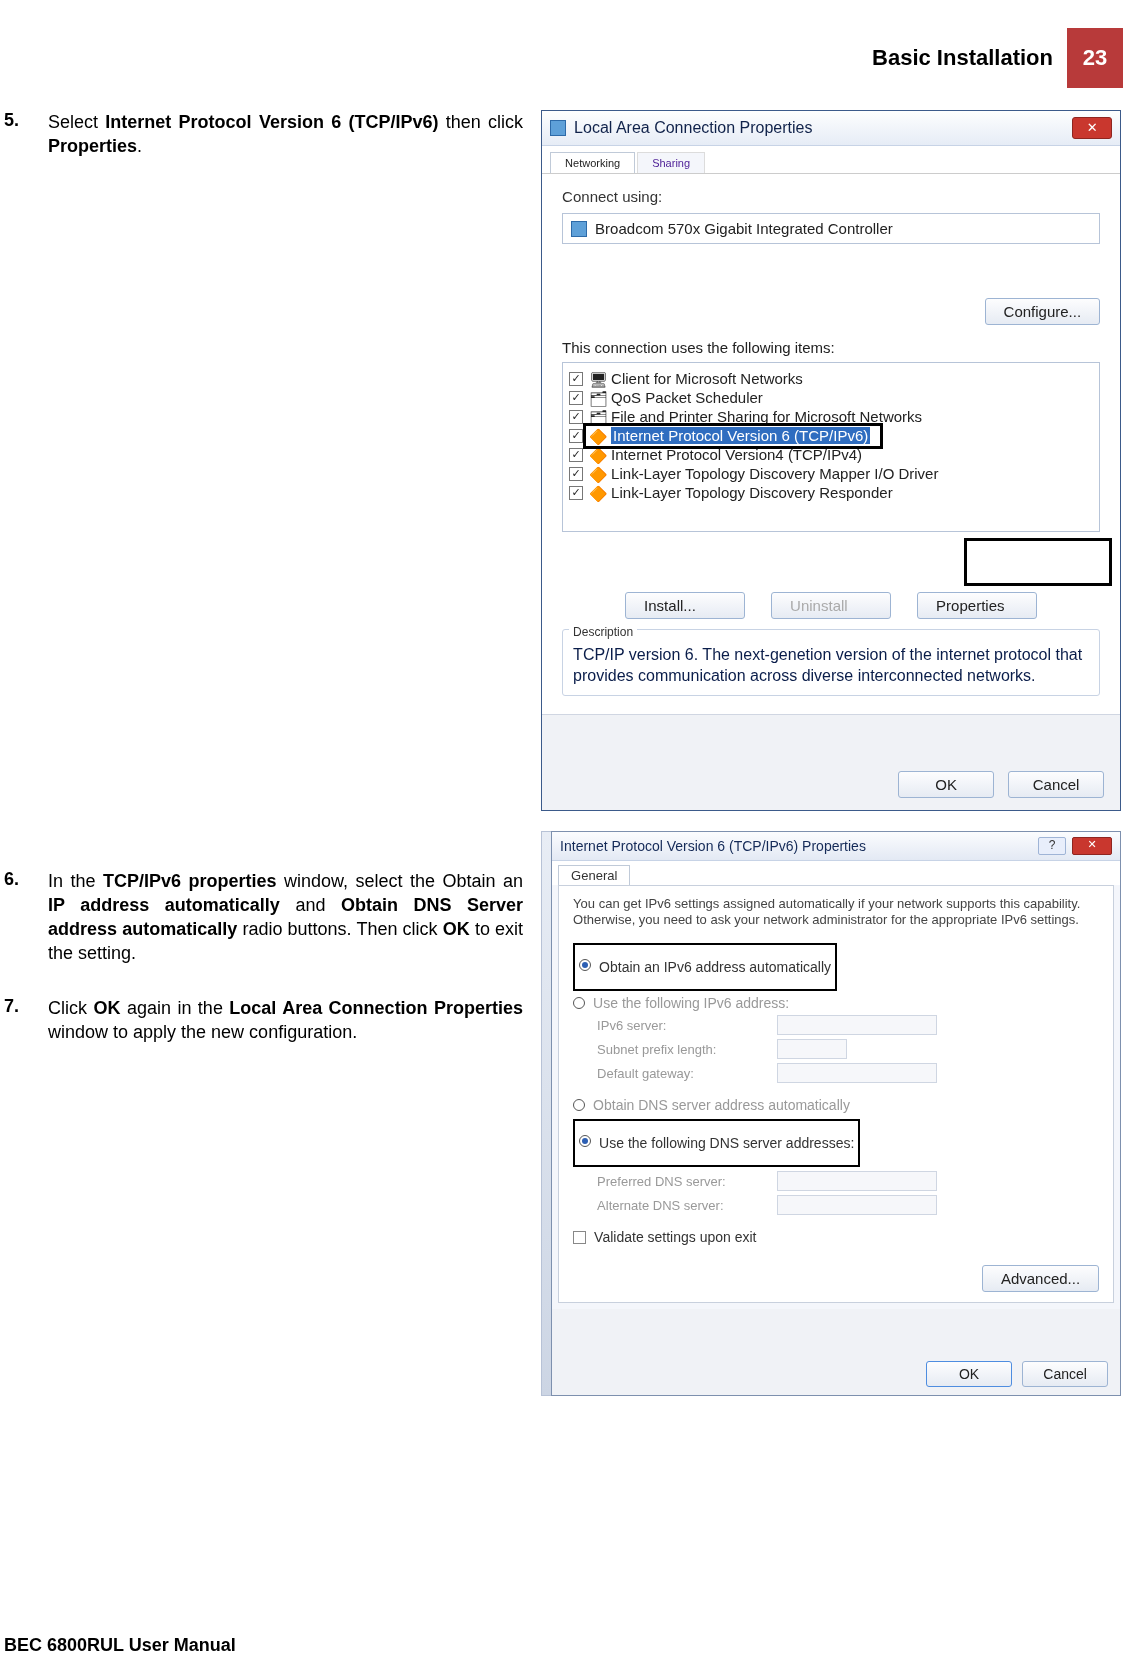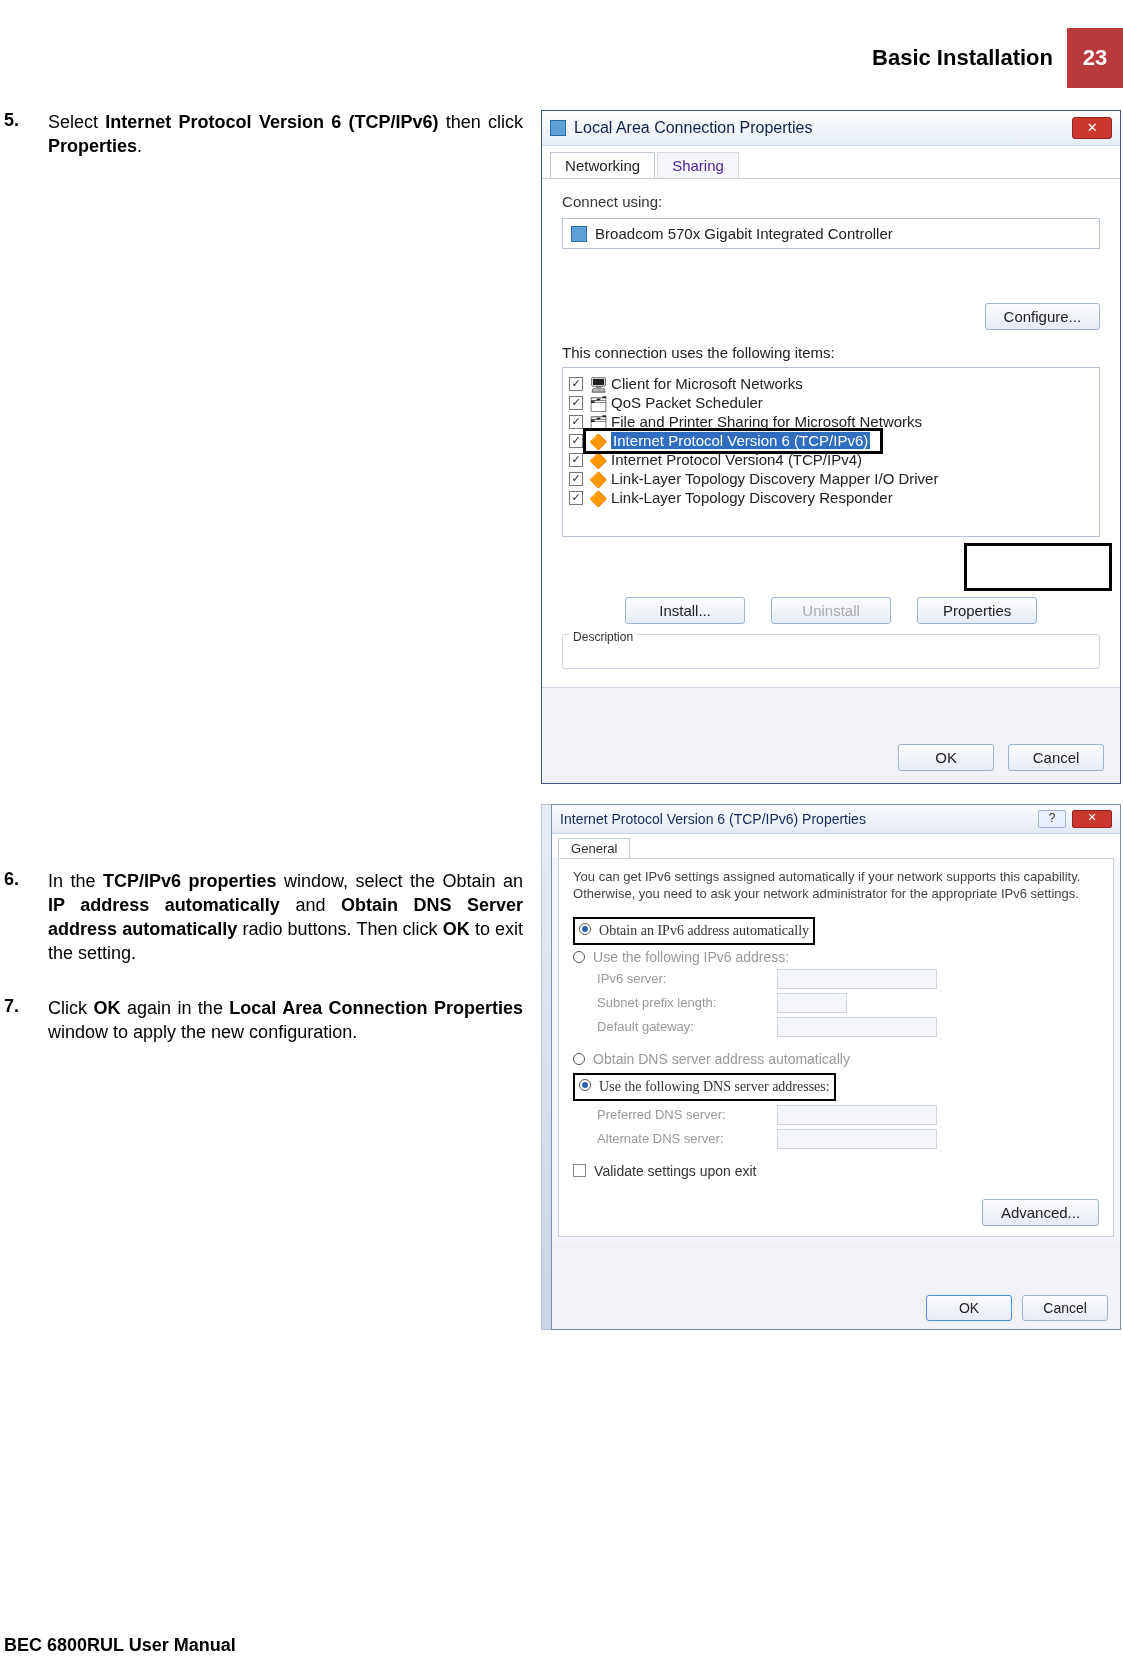--- a/index.html
+++ b/index.html
@@ -33,39 +33,39 @@
   .d1-titlebar {
     background: linear-gradient(#fdfefe,#e6ecf6);
     border-bottom: 1px solid #c7d3e6;
     padding: 6px 8px; display: flex; align-items: center; justify-content: space-between;
   }
   .d1-title-left { display:flex; align-items:center; gap:8px; }
   .d1-title-text { color:#10224a; font-size:16px; }
   .d1-close { background:#c9372e; color:#fff; width:40px; height:22px; border:1px solid #8f251f;
     border-radius:3px; text-align:center; font-size:13px; line-height:20px; }
   .d1-tabs { background:#fff; border-bottom:1px solid #ccc; padding:6px 8px 0 8px; display:flex; gap:2px;}
-  .d1-tab { border:1px solid #c0cad8; border-bottom:none; padding:4px 14px; background:#fff; font-size:15px;}
+  .d1-tab { border:1px solid #c0cad8; border-bottom:none; padding:4px 14px; background:#fff; font-size:11px;}
   .d1-tab.inactive { color:#4c1d95; background:#f4f6fb; border-color:#dcdcdc;}
   .d1-body { background:#fff; padding:14px 20px 8px 20px; }
   .d1-label { margin-bottom:8px; color:#333;}
   .d1-adapter-box { border:1px solid #b7c4d8; background:#fff; padding:6px 8px; display:flex; align-items:center; gap:8px; margin-bottom:10px;}
   .d1-config { display:flex; justify-content:flex-end; margin-bottom:14px;}
   .btn7 {
     background:linear-gradient(#fdfdfe,#e6ebf3); border:1px solid #9db4d3; border-radius:3px;
     padding:4px 18px; font-size:15px; color:#222;margin-top:44px;
   }
   .d1-itemlabel { margin:6px 0;}
   .d1-list { border:1px solid #b7c4d8; padding:6px 4px; background:#fff; height:170px; overflow:hidden;}
   .d1-item { display:flex; align-items:center; gap:6px; padding:1px 2px; font-size:15px; white-space:nowrap;}
   .d1-item .cb { width:14px; height:14px; border:1px solid #777; background:#fff; display:inline-flex; align-items:center; justify-content:center; font-size:11px;}
   .d1-item .ic { width:16px; height:16px; display:inline-block; }
   .d1-item.selected span.txt { background:#2f6dc0; color:#fff; padding:0 2px;}
   .marker-box { position:absolute; border:3px solid #000; pointer-events:none; }
   .d1-buttons { display:flex; gap:26px; justify-content:center; margin:16px 0 10px 0;}
-  .d1-buttons .btn7 { width:120px; text-align:center;}
+  .d1-buttons .btn7 { width:120px; }
   .d1-buttons .btn7.disabled { color:#aaa;}
   .d1-desc-group { border:1px solid #c8d3e4; border-radius:3px; padding:8px 10px; margin-bottom:10px;}
   .d1-desc-group .legend{ font-size:12px; color:#333; position:relative; top:-16px; left:-4px; background:#fff; padding:0 4px;}
   .d1-desc-text { color:#0a1d4a; font-size:16px; line-height:1.3; margin-top:-10px;}
   .d1-footer { background:#f0f2f6; border-top:1px solid #d0d6e2; padding:12px 16px; display:flex; justify-content:flex-end; gap:14px;}
   .d1-footer .btn7{ width:96px; text-align:center;}
 
   
   .dialog2-wrap { margin-top:20px; display:flex; }
   .dialog2-slim { width:10px; background:linear-gradient(#e8edf5,#ccd5e4); border:1px solid #b7c2d6; border-right:none;}
@@ -87,21 +87,21 @@
   .radio.sel::after{content:""; width:6px; height:6px; background:#2d5fb3; border-radius:50%;}
   .form-row { display:flex; align-items:center; gap:10px; margin:4px 0 4px 24px; font-size:13px;}
   .form-row label { width:170px; color:#999;}
   .form-row .inp { width:160px; height:20px; border:1px solid #cfd6e2; background:#f6f7fa;}
   .d2-group2 { margin-top:14px;}
   .d2-chkrow { display:flex; align-items:center; gap:8px; margin-top:14px;}
   .d2-chk { width:13px; height:13px; border:1px solid #888; background:#fff;}
   .d2-adv { display:flex; justify-content:flex-end; margin-top:-24px;}
   .d2-footer { background:#f0f2f6; padding:8px 12px; display:flex; justify-content:flex-end; gap:10px;}
   .d2-footer .btn7{ width:86px; text-align:center; font-size:14px;}
-  .radio-box-outline { border:2px solid #000; padding:4px 4px; display:inline-flex;font-family:Liberation Serif, serif;}
+  .radio-box-outline { border:2px solid #000; padding:14px 4px; display:inline-flex;}
   .ic-net { width:16px; height:16px; background:#5ea0d8; display:inline-block; border:1px solid #2d6aa8;}
 </style>
 </head>
 <body>
 
 <div class="header-row">
   <span class="header-title">Basic Installation</span>
   <span class="page-badge">23</span>
 </div>
 
@@ -185,20 +185,21 @@
           <div class="marker-box" style="top:60px; left:20px; width:300px; height:26px;"></div>
         </div>
         <div class="d1-buttons" style="position:relative;">
           <span class="btn7">Install...</span>
           <span class="btn7 disabled">Uninstall</span>
           <span class="btn7">Properties</span>
           <div class="marker-box" style="top:-10px; right:-12px; width:148px; height:48px;"></div>
         </div>
         <div class="d1-desc-group">
           <span class="legend">Description</span>
+          <div class="d1-desc-text">TCP/IP version 6. The next-genetion version of the internet protocol that provides communication across diverse interconnected networks.</div>
         </div>
       </div>
       <div class="d1-footer">
         <span class="btn7">OK</span>
         <span class="btn7">Cancel</span>
       </div>
     </div>
 
     <div class="dialog2-wrap">
       <div class="dialog2-slim"></div>

